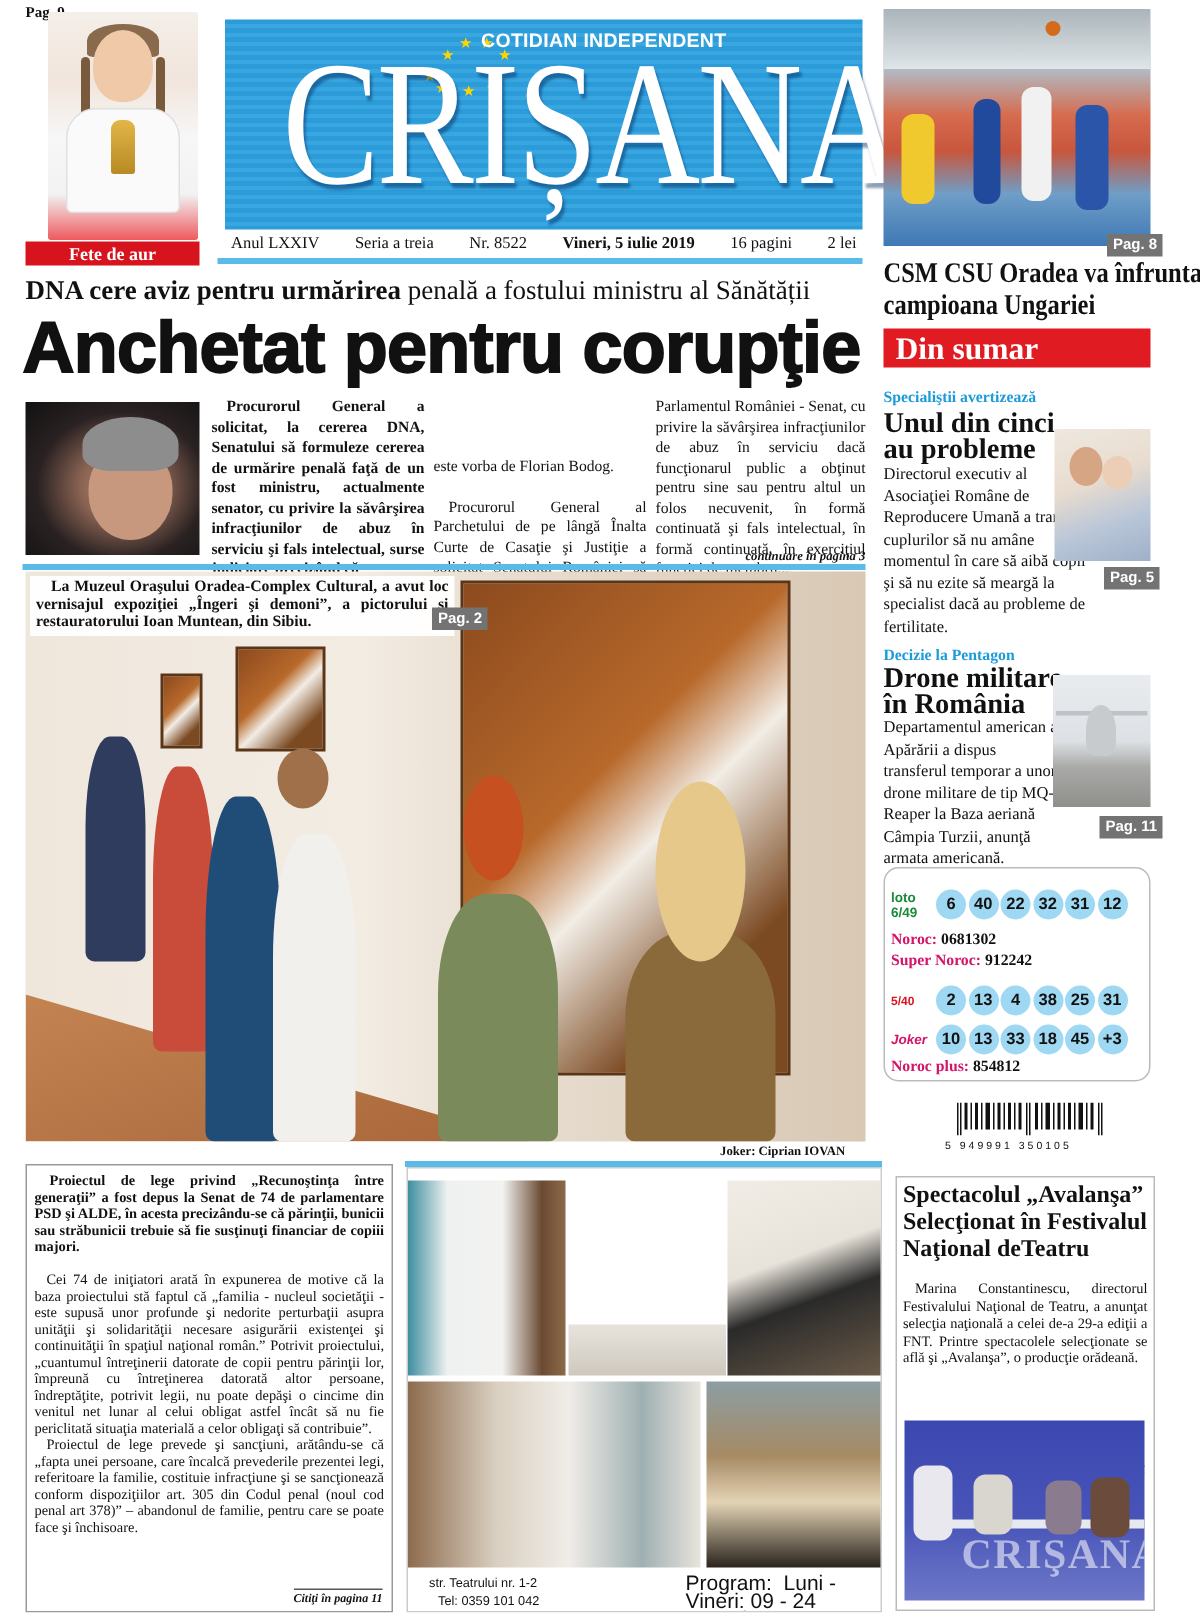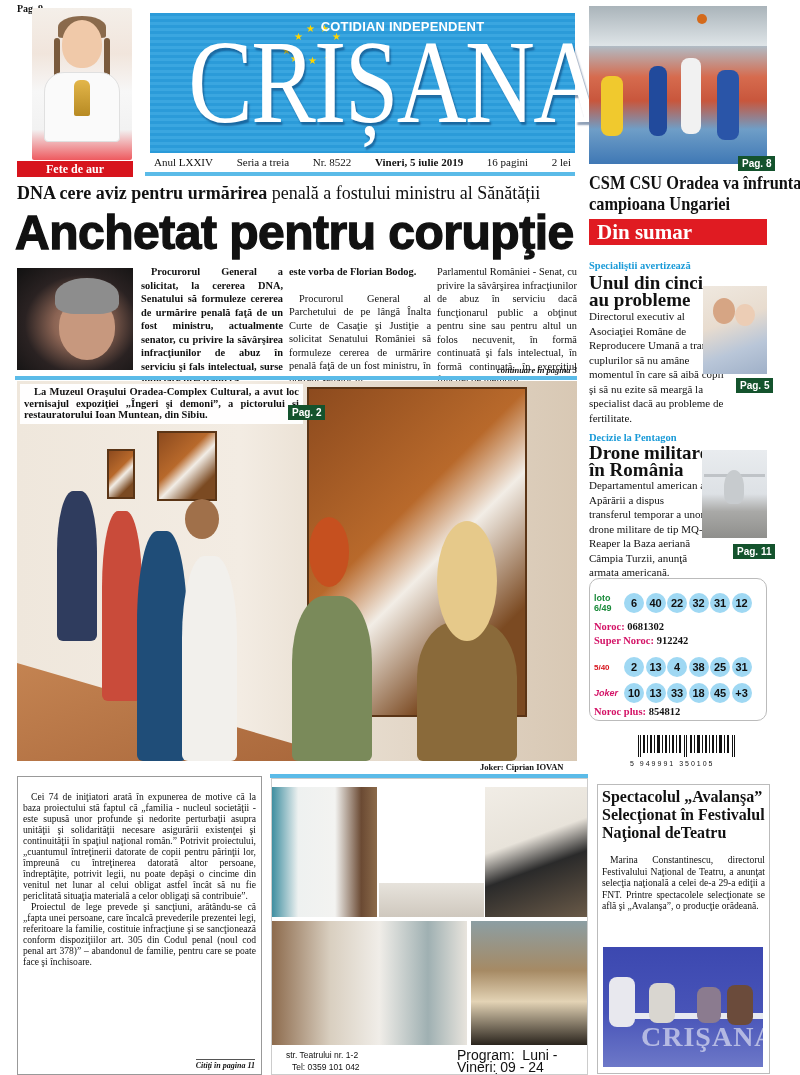--- a/index.html
+++ b/index.html
@@ -1,19 +1,19 @@
 <!DOCTYPE html>
 <html><head>
 <meta charset="utf-8">
 <style>
   * { box-sizing: border-box; margin: 0; padding: 0; }
   html, body { width: 800px; height: 1075px; background: #fff; overflow: hidden; }
   body { position: relative; font-family: "Liberation Serif", serif; color: #111; }
   .abs { position: absolute; }
-  .pagtag { background: #14532d; color: #fff; font-family: "Liberation Sans", sans-serif; font-weight: bold; font-size: 10px; padding: 1px 4px; line-height: 13px; }
+  .pagtag { background: #737373; color: #fff; font-family: "Liberation Sans", sans-serif; font-weight: bold; font-size: 10px; padding: 1px 4px; line-height: 13px; }
   .blue-rule { background: #5bbbe8; height: 4px; }
 
   
   #pag9 { left: 17px; top: 3px; font-size: 10px; font-weight: bold; }
   #girl-photo { left: 32px; top: 8px; width: 100px; height: 152px; background: linear-gradient(180deg,#f4efe9 0%,#f1e5dc 30%,#f7f7f7 55%,#f2f2f2 80%,#ee5a5f 100%); border-radius: 2px; overflow: hidden; }
   #girl-photo .face { position: absolute; left: 30px; top: 12px; width: 40px; height: 48px; background: #f0c9a9; border-radius: 50% 50% 45% 45%; }
   #girl-photo .hair { position: absolute; left: 26px; top: 8px; width: 48px; height: 22px; background: #8a6a4c; border-radius: 50% 50% 10% 10%; }
   #girl-photo .braid-l { position: absolute; left: 22px; top: 30px; width: 6px; height: 90px; background: #7a5a3c; border-radius: 3px; }
   #girl-photo .braid-r { position: absolute; left: 72px; top: 30px; width: 6px; height: 90px; background: #7a5a3c; border-radius: 3px; }
   #girl-photo .shirt { position: absolute; left: 12px; top: 64px; width: 76px; height: 70px; background: #fafafa; border-radius: 20px 20px 4px 4px; border: 1px solid #e0e0e0; }
@@ -41,21 +41,21 @@
   
   #kicker { left: 17px; top: 183px; font-size: 18px; white-space: nowrap; }
   #kicker b { font-weight: bold; }
   #main-headline { left: 15px; top: 205px; width: 570px; font-family: "Liberation Sans", sans-serif; font-weight: 900; font-size: 48px; line-height: 56px; white-space: nowrap; letter-spacing: -0.5px; transform: scaleX(1.0); -webkit-text-stroke: 1.3px #111; }
   #bodog-photo { left: 17px; top: 268px; width: 116px; height: 102px; background: radial-gradient(ellipse at 55% 55%,#b58a72 0%,#8a6353 30%,#2a2222 62%,#111 100%); overflow: hidden; }
   #bodog-photo .hair { position:absolute; left: 38px; top: 10px; width: 64px; height: 36px; background: #8d8d8d; border-radius: 50% 50% 30% 30%; }
   #bodog-photo .face { position:absolute; left: 42px; top: 30px; width: 56px; height: 62px; background: #c7987e; border-radius: 45% 45% 50% 50%; }
   .col { position: absolute; top: 265px; font-size: 10.4px; line-height: 13.5px; text-align: justify; }
   #col1 { left: 141px; width: 142px; font-weight: bold; text-indent: 10px; }
   #col2 { left: 289px; width: 142px; }
-  #col2 .lead { font-weight: bold; margin-bottom: 13px; }
+  #col2 .lead { font-weight: normal; margin-bottom: 13px; margin-top: 40px; }
   #col2 .p { text-indent: 10px; }
   #col3 { left: 437px; width: 140px; }
   #cont3 { left: 470px; top: 365px; width: 107px; text-align: right; font-size: 8.5px; font-style: italic; font-weight: bold; }
   #main-rule { left: 15px; top: 376px; width: 562px; height: 4px; }
 
   
   #expo-photo { left: 17px; top: 381px; width: 560px; height: 380px; overflow: hidden; background: linear-gradient(90deg,#efe7dc 0%,#f3ece3 40%,#e9dfd2 55%,#d8c8b4 100%); }
   #expo-photo .floor { position:absolute; left:0; bottom:0; width: 60%; height: 140px; background: linear-gradient(160deg,#c98956,#a8663a); clip-path: polygon(0 30%, 100% 100%, 0 100%); }
   #expo-photo .painting { position:absolute; background: linear-gradient(135deg,#8c4a1e,#b8692b 40%,#f2ede6 55%,#7b4a22 80%); border: 2px solid #5b3516; }
   #expo-photo .person { position:absolute; border-radius: 40% 40% 6px 6px; }
@@ -296,20 +296,21 @@
         <rect x="102" y="0" width="1" height="22"></rect>
         <rect x="104" y="0" width="1" height="22"></rect>
     </g>
   </svg>
   <div style="font-size:7px;font-family:'Liberation Sans',sans-serif;letter-spacing:2px;margin-top:-1px;">5 949991 350105</div>
 </div>
 
 <div class="abs blue-rule" id="expo-rule"></div>
 
 <div class="abs" id="proiect">
+  <div id="proiect-lead">Proiectul de lege privind „Recunoştinţa între generaţii” a fost depus la Senat de 74 de parlamentare PSD şi ALDE, în acesta precizându-se că părinţii, bunicii sau străbunicii trebuie să fie susţinuţi financiar de copiii majori.</div>
   <div class="pbody" id="proiect-p1">Cei 74 de iniţiatori arată în expunerea de motive că la baza proiectului stă faptul că „familia - nucleul societăţii - este supusă unor profunde şi nedorite perturbaţii asupra unităţii şi solidarităţii necesare asigurării existenţei şi continuităţii în spaţiul naţional român.” Potrivit proiectului, „cuantumul întreţinerii datorate de copii pentru părinţii lor, împreună cu întreţinerea datorată altor persoane, îndreptăţite, potrivit legii, nu poate depăşi o cincime din venitul net lunar al celui obligat astfel încât să nu fie periclitată situaţia materială a celor obligaţi să contribuie”.</div>
   <div class="pbody">Proiectul de lege prevede şi sancţiuni, arătându-se că „fapta unei persoane, care încalcă prevederile prezentei legi, referitoare la familie, costituie infracţiune şi se sancţionează conform dispoziţiilor art. 305 din Codul penal (noul cod penal art 378)” – abandonul de familie, pentru care se poate face şi închisoare.</div>
   <div id="cititi11">Citiţi în pagina 11</div>
 </div>
 
 <div class="abs" id="astoria">
   <div class="ast-photo" style="left:0;top:8px;width:105px;height:130px;background:linear-gradient(90deg,#3f8ea0 0%,#eef1f0 25%,#f3f3f1 60%,#6b4a33 85%,#8b6a4a 100%);"></div>
   <div class="ast-photo" style="left:213px;top:8px;width:104px;height:130px;background:linear-gradient(160deg,#f1ede6 0%,#e8e3da 40%,#2a2a2a 60%,#6a5a48 100%);"></div>
   <div class="ast-photo" style="left:107px;top:104px;width:105px;height:34px;background:linear-gradient(180deg,#e7e3dc,#cfc8be);"></div>
   <div class="ast-photo" style="left:0;top:142px;width:195px;height:124px;background:linear-gradient(90deg,#8d6b4d 0%,#d9cfc0 30%,#f0ede8 55%,#9fb0b2 80%,#e8e4dd 100%);"></div>

